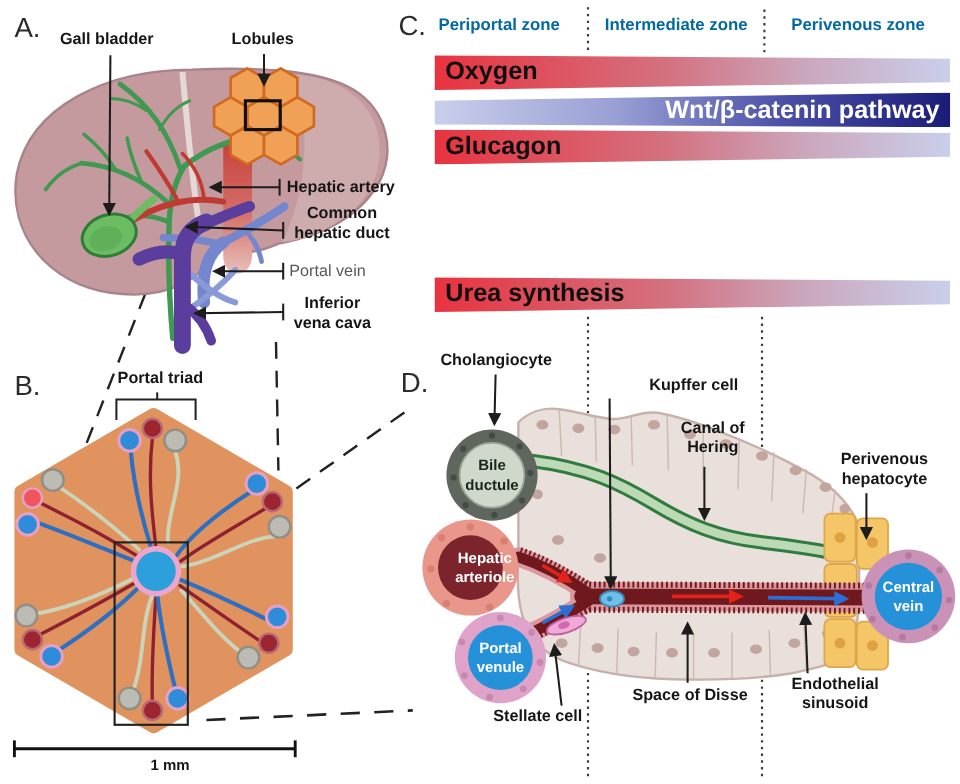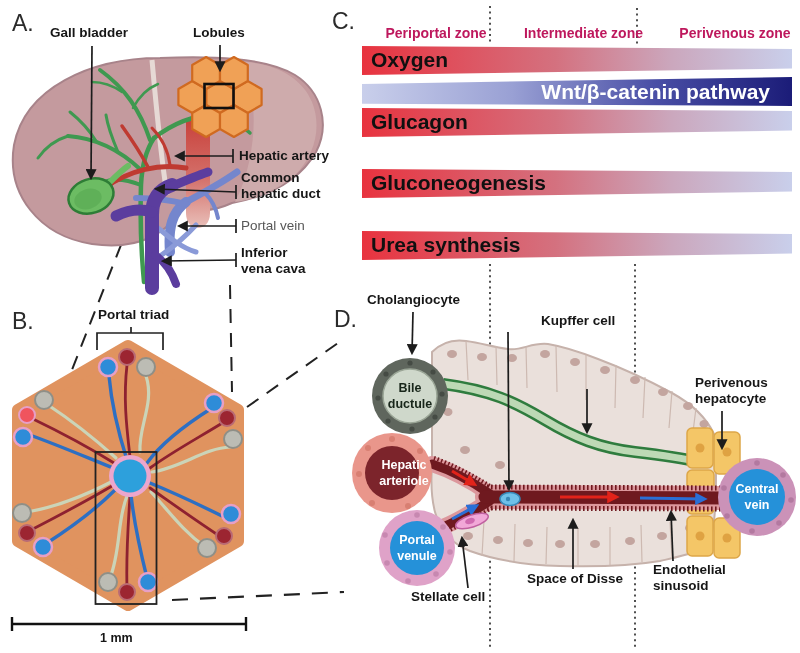--- a/index.html
+++ b/index.html
@@ -2,32 +2,32 @@
 <html style="--pp-start: #e8333f; --pp-end: #c9cfeb; --pv-start: #c9cfeb; --pv-end: #1b1c78;"><head>
 <meta charset="utf-8">
 <style>
   html,body{margin:0;padding:0;background:#ffffff;}
   .figure{position:relative;width:800px;height:653px;background:#fff;overflow:hidden;
           font-family:"Liberation Sans","DejaVu Sans",sans-serif;}
   .figure svg{position:absolute;left:0;top:0;z-index:0;}
   .lbl{position:absolute;z-index:3;font-weight:bold;font-size:13.5px;color:#161616;line-height:1.15;}
   .panel-letter{position:absolute;z-index:3;font-size:23px;font-weight:500;color:#2b2b2b;}
   .gray{color:#575757;font-weight:400;}
-  .zone-hdr{position:absolute;z-index:3;top:25px;font-weight:bold;font-size:14px;color:#be185d;text-align:center;margin-left:20px;}
+  .zone-hdr{position:absolute;z-index:3;top:12px;font-weight:bold;font-size:14px;color:#0369a1;text-align:center;}
   .bar{position:absolute;left:362px;width:430px;height:29px;z-index:2;font-weight:bold;font-size:21px;}
   .bar.red{background:linear-gradient(90deg,var(--pp-start) 0%,#d4717f 45%,#cba7bd 72%,var(--pp-end) 100%);
            clip-path:polygon(0 0,100% 10%,100% 78%,0 100%);
            color:#101010;padding-left:9px;line-height:27px;box-sizing:border-box;}
   .bar.blue{background:linear-gradient(90deg,var(--pv-start) 0%,#99a0d4 35%,#4a4fa6 68%,var(--pv-end) 100%);
             clip-path:polygon(0 24%,100% 0,100% 100%,0 92%);
-            color:#ffffff;text-align:right;padding-right:22px;line-height:30px;box-sizing:border-box;}
+            color:#ffffff;text-align:right;padding-right:9px;line-height:30px;box-sizing:border-box;}
   .circ-lbl{position:absolute;z-index:3;font-weight:bold;font-size:12.5px;line-height:1.25;text-align:center;}
   .circ-lbl.white{color:#ffffff;}
   .circ-lbl.dark{color:#18261a;}
-  .wrap{white-space:normal;}
+  .wrap{white-space:normal;text-align:center;}
 </style>
 </head>
 <body>
 
 <div class="figure">
 
 <svg width="800" height="653" viewBox="0 0 800 653">
   <defs>
     <marker id="arr" viewBox="0 0 10 10" refX="8" refY="5" markerWidth="6.5" markerHeight="6.5" orient="auto-start-reverse">
       <path d="M0,0 L10,5 L0,10 z" fill="#1c1c1c"></path>
@@ -351,34 +351,34 @@
 <div class="panel-letter" style="left:334px;top:306px;">D.</div>
 
 <div class="lbl" style="left:50px;top:25px;">Gall bladder</div>
 <div class="lbl" style="left:193px;top:25px;">Lobules</div>
 <div class="lbl" style="left:239px;top:148px;">Hepatic artery</div>
 <div class="lbl wrap" style="left:241px;top:170px;width:88px;">Common hepatic duct</div>
 <div class="lbl gray" style="left:241px;top:218px;">Portal vein</div>
 <div class="lbl wrap" style="left:241px;top:245px;width:72px;">Inferior vena cava</div>
 
 <div class="lbl" style="left:98px;top:307px;">Portal triad</div>
-<div class="lbl" style="left:100px;top:631px;width:58px;text-align:left;font-weight:600;font-size:12.5px;">1 mm</div>
+<div class="lbl" style="left:100px;top:631px;width:58px;text-align:right;font-weight:600;font-size:12.5px;">1 mm</div>
 
 <div class="zone-hdr" style="left:360px;width:112px;">Periportal zone</div>
 <div class="zone-hdr" style="left:497px;width:133px;">Intermediate zone</div>
 <div class="zone-hdr" style="left:649px;width:132px;">Perivenous zone</div>
 
 <div class="bar red" style="top:46px;">Oxygen</div>
 <div class="bar blue" style="top:77px;">Wnt/β-catenin pathway</div>
 <div class="bar red" style="top:108px;">Glucagon</div>
-<div class="bar red" style="top:169px;">Gluconeogenesis</div>
 <div class="bar red" style="top:231px;">Urea synthesis</div>
 
 <div class="lbl" style="left:367px;top:292px;">Cholangiocyte</div>
 <div class="lbl" style="left:496px;top:313px;padding-left:45px;">Kupffer cell</div>
+<div class="lbl wrap" style="left:558px;top:349px;width:72px;">Canal of Hering</div>
 <div class="lbl wrap" style="left:695px;top:375px;width:84px;">Perivenous hepatocyte</div>
 <div class="lbl" style="left:411px;top:589px;">Stellate cell</div>
 <div class="lbl" style="left:527px;top:571px;">Space of Disse</div>
 <div class="lbl wrap" style="left:653px;top:562px;width:86px;">Endothelial sinusoid</div>
 <div class="circ-lbl dark" style="left:381px;top:381px;width:58px;">Bile ductule</div>
 <div class="circ-lbl white" style="left:361px;top:458px;width:62px;margin-left:12px;">Hepatic arteriole</div>
 <div class="circ-lbl white" style="left:387px;top:533px;width:60px;">Portal venule</div>
 <div class="circ-lbl white" style="left:727px;top:482px;width:60px;">Central vein</div>
 
 </div>

